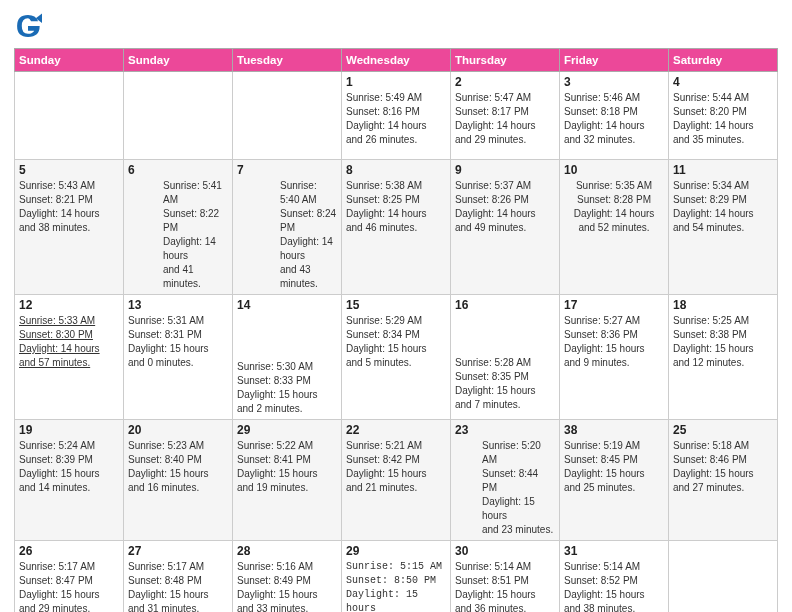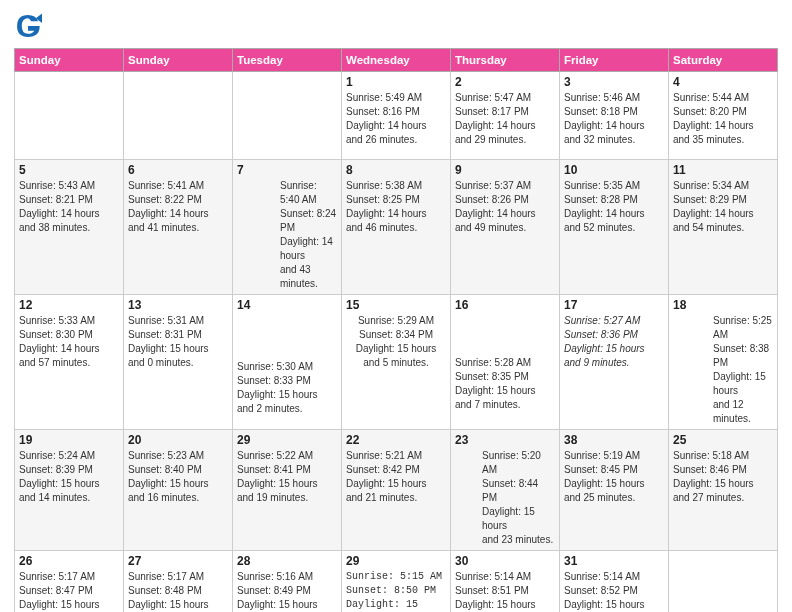--- a/index.html
+++ b/index.html
@@ -166,21 +166,21 @@
         <tr>
           <td>
             <span class="day-number">5</span>
             <div class="cell-text" style="white-space: pre-line;">Sunrise: 5:43 AM
 Sunset: 8:21 PM
 Daylight: 14 hours
 and 38 minutes.</div>
           </td>
           <td>
             <span class="day-number">6</span>
-            <div class="cell-text" style="white-space: pre-line;">Sunrise: 5:41 AM
+            <div class="cell-text" style="white-space: pre-line; margin-left: 35px;">Sunrise: 5:41 AM
 Sunset: 8:22 PM
 Daylight: 14 hours
 and 41 minutes.</div>
           </td>
           <td>
             <span class="day-number">7</span>
             <div class="cell-text" style="white-space: pre-line; margin-left: 43px;">Sunrise: 5:40 AM
 Sunset: 8:24 PM
 Daylight: 14 hours
 and 43 minutes.</div>
@@ -194,79 +194,79 @@
           </td>
           <td>
             <span class="day-number">9</span>
             <div class="cell-text" style="white-space: pre-line;">Sunrise: 5:37 AM
 Sunset: 8:26 PM
 Daylight: 14 hours
 and 49 minutes.</div>
           </td>
           <td>
             <span class="day-number">10</span>
-            <div class="cell-text" style="white-space: pre-line;">Sunrise: 5:35 AM
+            <div class="cell-text" style="white-space: pre-line; text-align: center;">Sunrise: 5:35 AM
 Sunset: 8:28 PM
 Daylight: 14 hours
 and 52 minutes.</div>
           </td>
           <td>
             <span class="day-number">11</span>
             <div class="cell-text" style="white-space: pre-line;">Sunrise: 5:34 AM
 Sunset: 8:29 PM
 Daylight: 14 hours
 and 54 minutes.</div>
           </td>
         </tr>
         <tr>
           <td>
             <span class="day-number">12</span>
-            <div class="cell-text" style="white-space: pre-line;">Sunrise: 5:33 AM
+            <div class="cell-text" style="white-space: pre-line; text-decoration: underline;">Sunrise: 5:33 AM
 Sunset: 8:30 PM
 Daylight: 14 hours
 and 57 minutes.</div>
           </td>
           <td>
             <span class="day-number">13</span>
             <div class="cell-text" style="white-space: pre-line;">Sunrise: 5:31 AM
 Sunset: 8:31 PM
 Daylight: 15 hours
 and 0 minutes.</div>
           </td>
           <td>
             <span class="day-number">14</span>
             <div class="cell-text" style="white-space: pre-line; margin-top: 48px;">Sunrise: 5:30 AM
 Sunset: 8:33 PM
 Daylight: 15 hours
 and 2 minutes.</div>
           </td>
           <td>
             <span class="day-number">15</span>
-            <div class="cell-text" style="white-space: pre-line; text-align: center;">Sunrise: 5:29 AM
+            <div class="cell-text" style="white-space: pre-line;">Sunrise: 5:29 AM
 Sunset: 8:34 PM
 Daylight: 15 hours
 and 5 minutes.</div>
           </td>
           <td>
             <span class="day-number">16</span>
             <div class="cell-text" style="white-space: pre-line; margin-top: 44px;">Sunrise: 5:28 AM
 Sunset: 8:35 PM
 Daylight: 15 hours
 and 7 minutes.</div>
           </td>
           <td>
             <span class="day-number">17</span>
-            <div class="cell-text" style="white-space: pre-line; font-style: italic;">Sunrise: 5:27 AM
+            <div class="cell-text" style="white-space: pre-line;">Sunrise: 5:27 AM
 Sunset: 8:36 PM
 Daylight: 15 hours
 and 9 minutes.</div>
           </td>
           <td>
             <span class="day-number">18</span>
-            <div class="cell-text" style="white-space: pre-line; margin-left: 40px;">Sunrise: 5:25 AM
+            <div class="cell-text" style="white-space: pre-line;">Sunrise: 5:25 AM
 Sunset: 8:38 PM
 Daylight: 15 hours
 and 12 minutes.</div>
           </td>
         </tr>
         <tr>
           <td>
             <span class="day-number">19</span>
             <div class="cell-text" style="white-space: pre-line;">Sunrise: 5:24 AM
 Sunset: 8:39 PM

